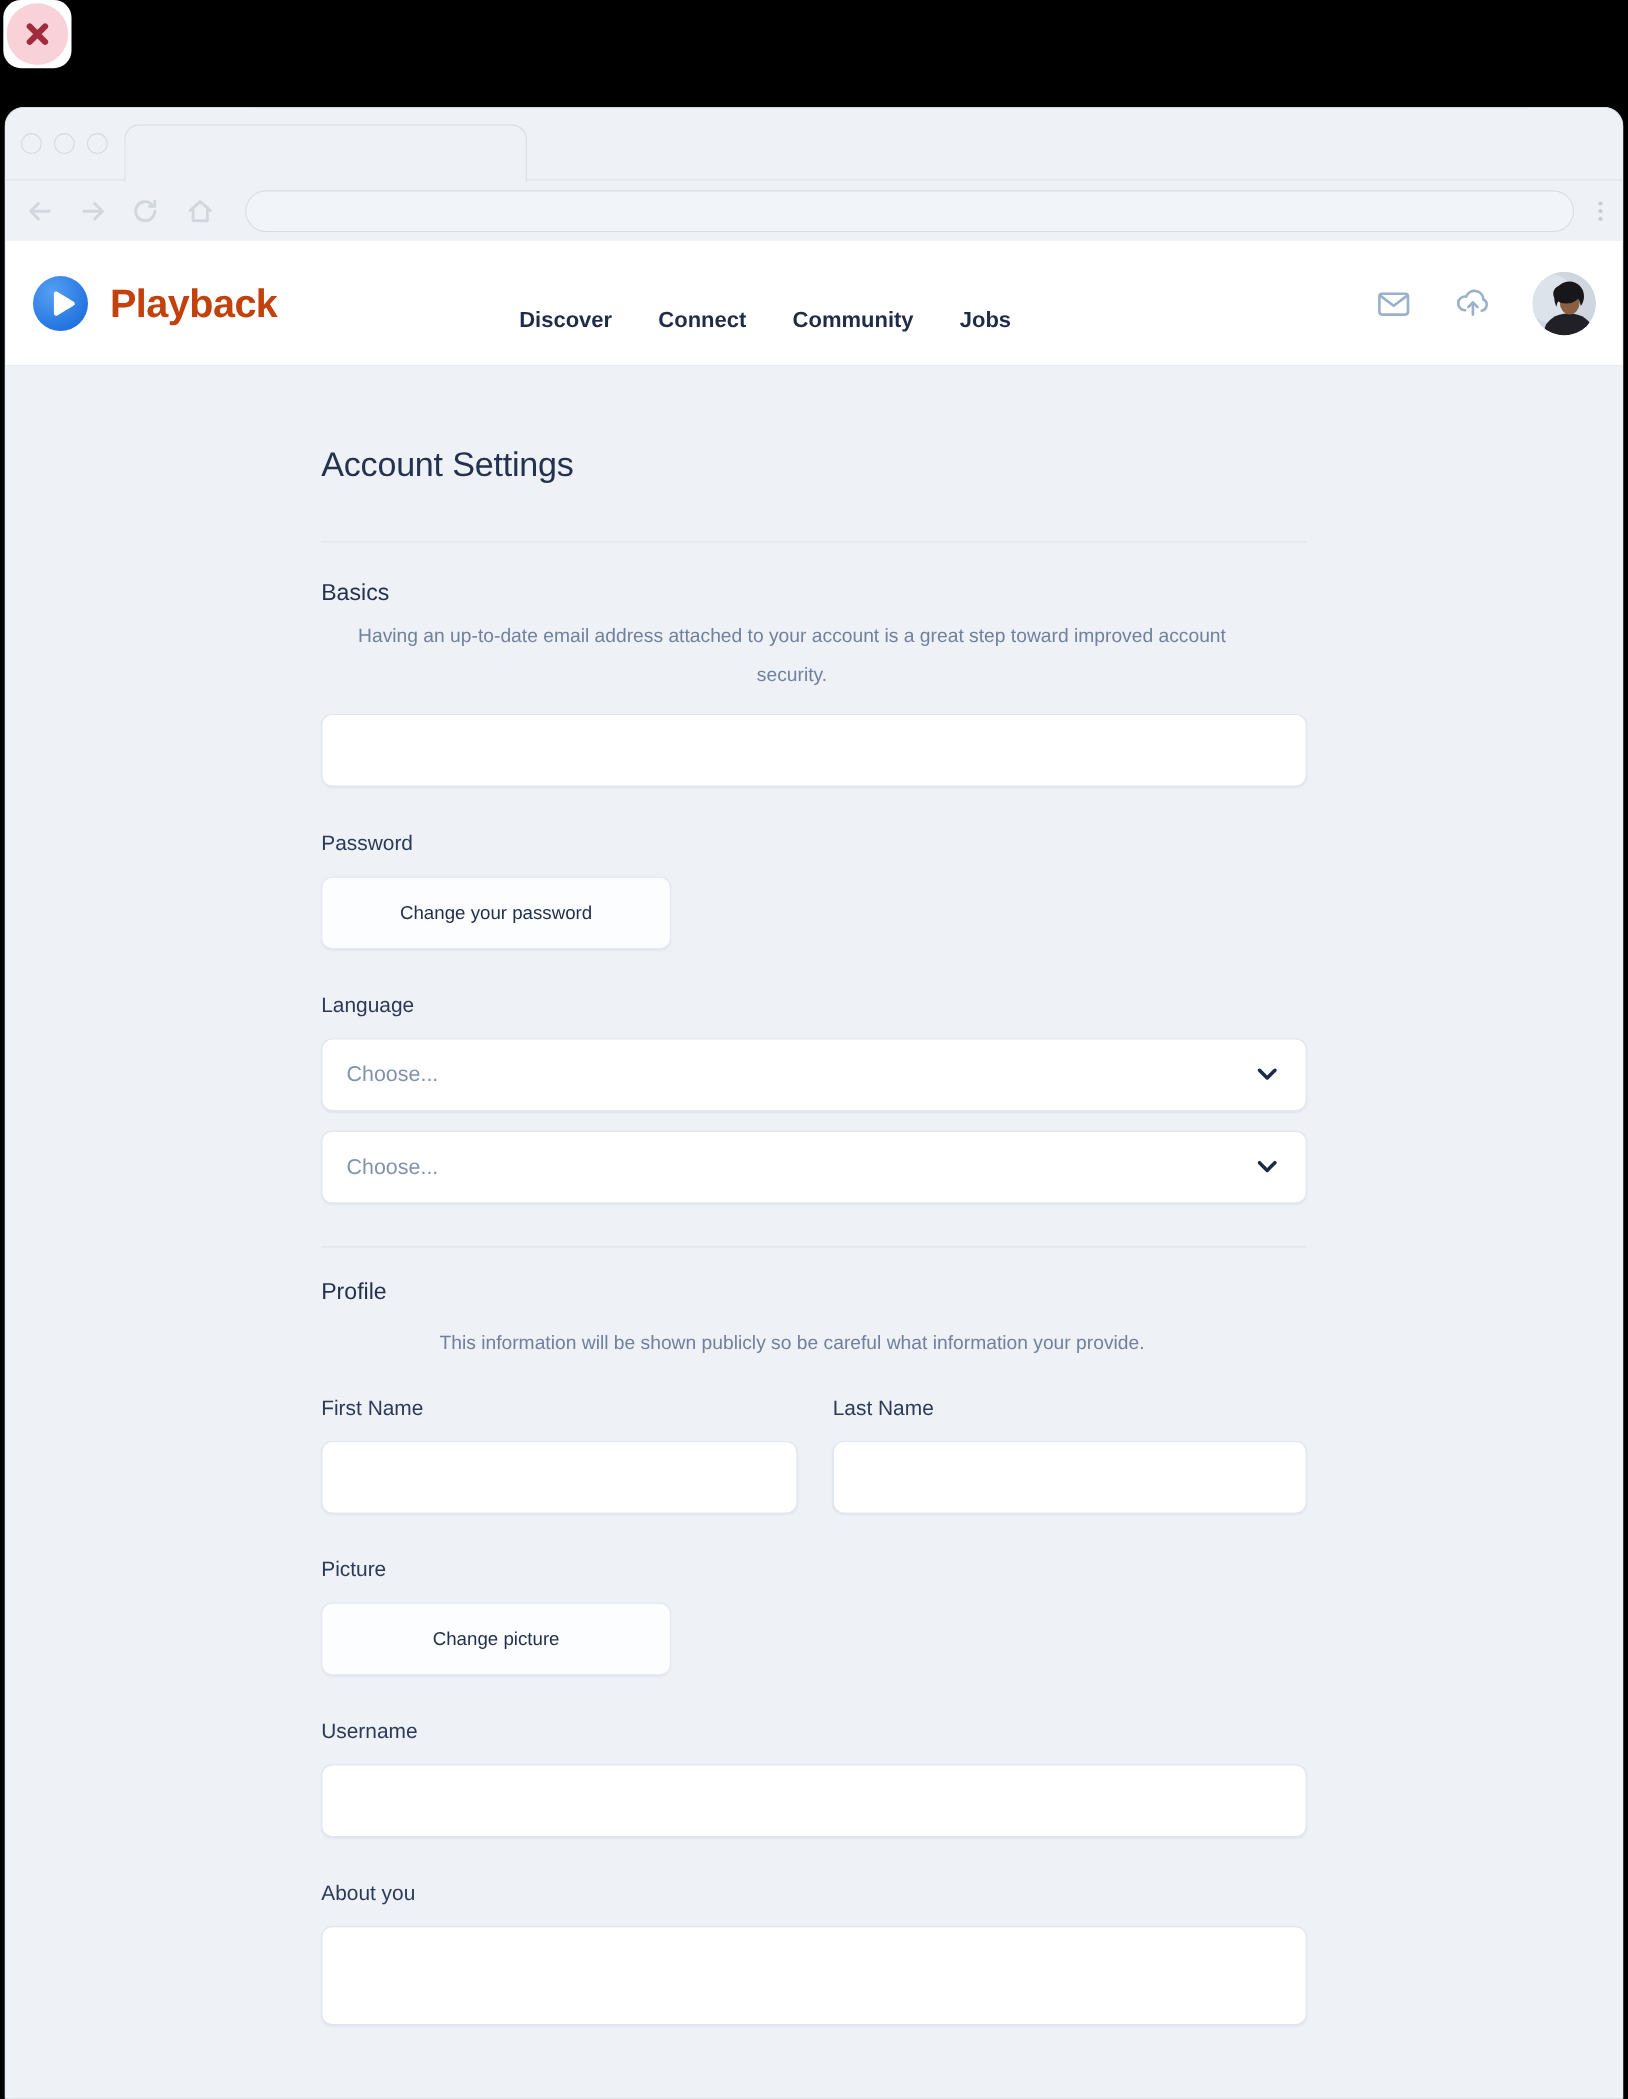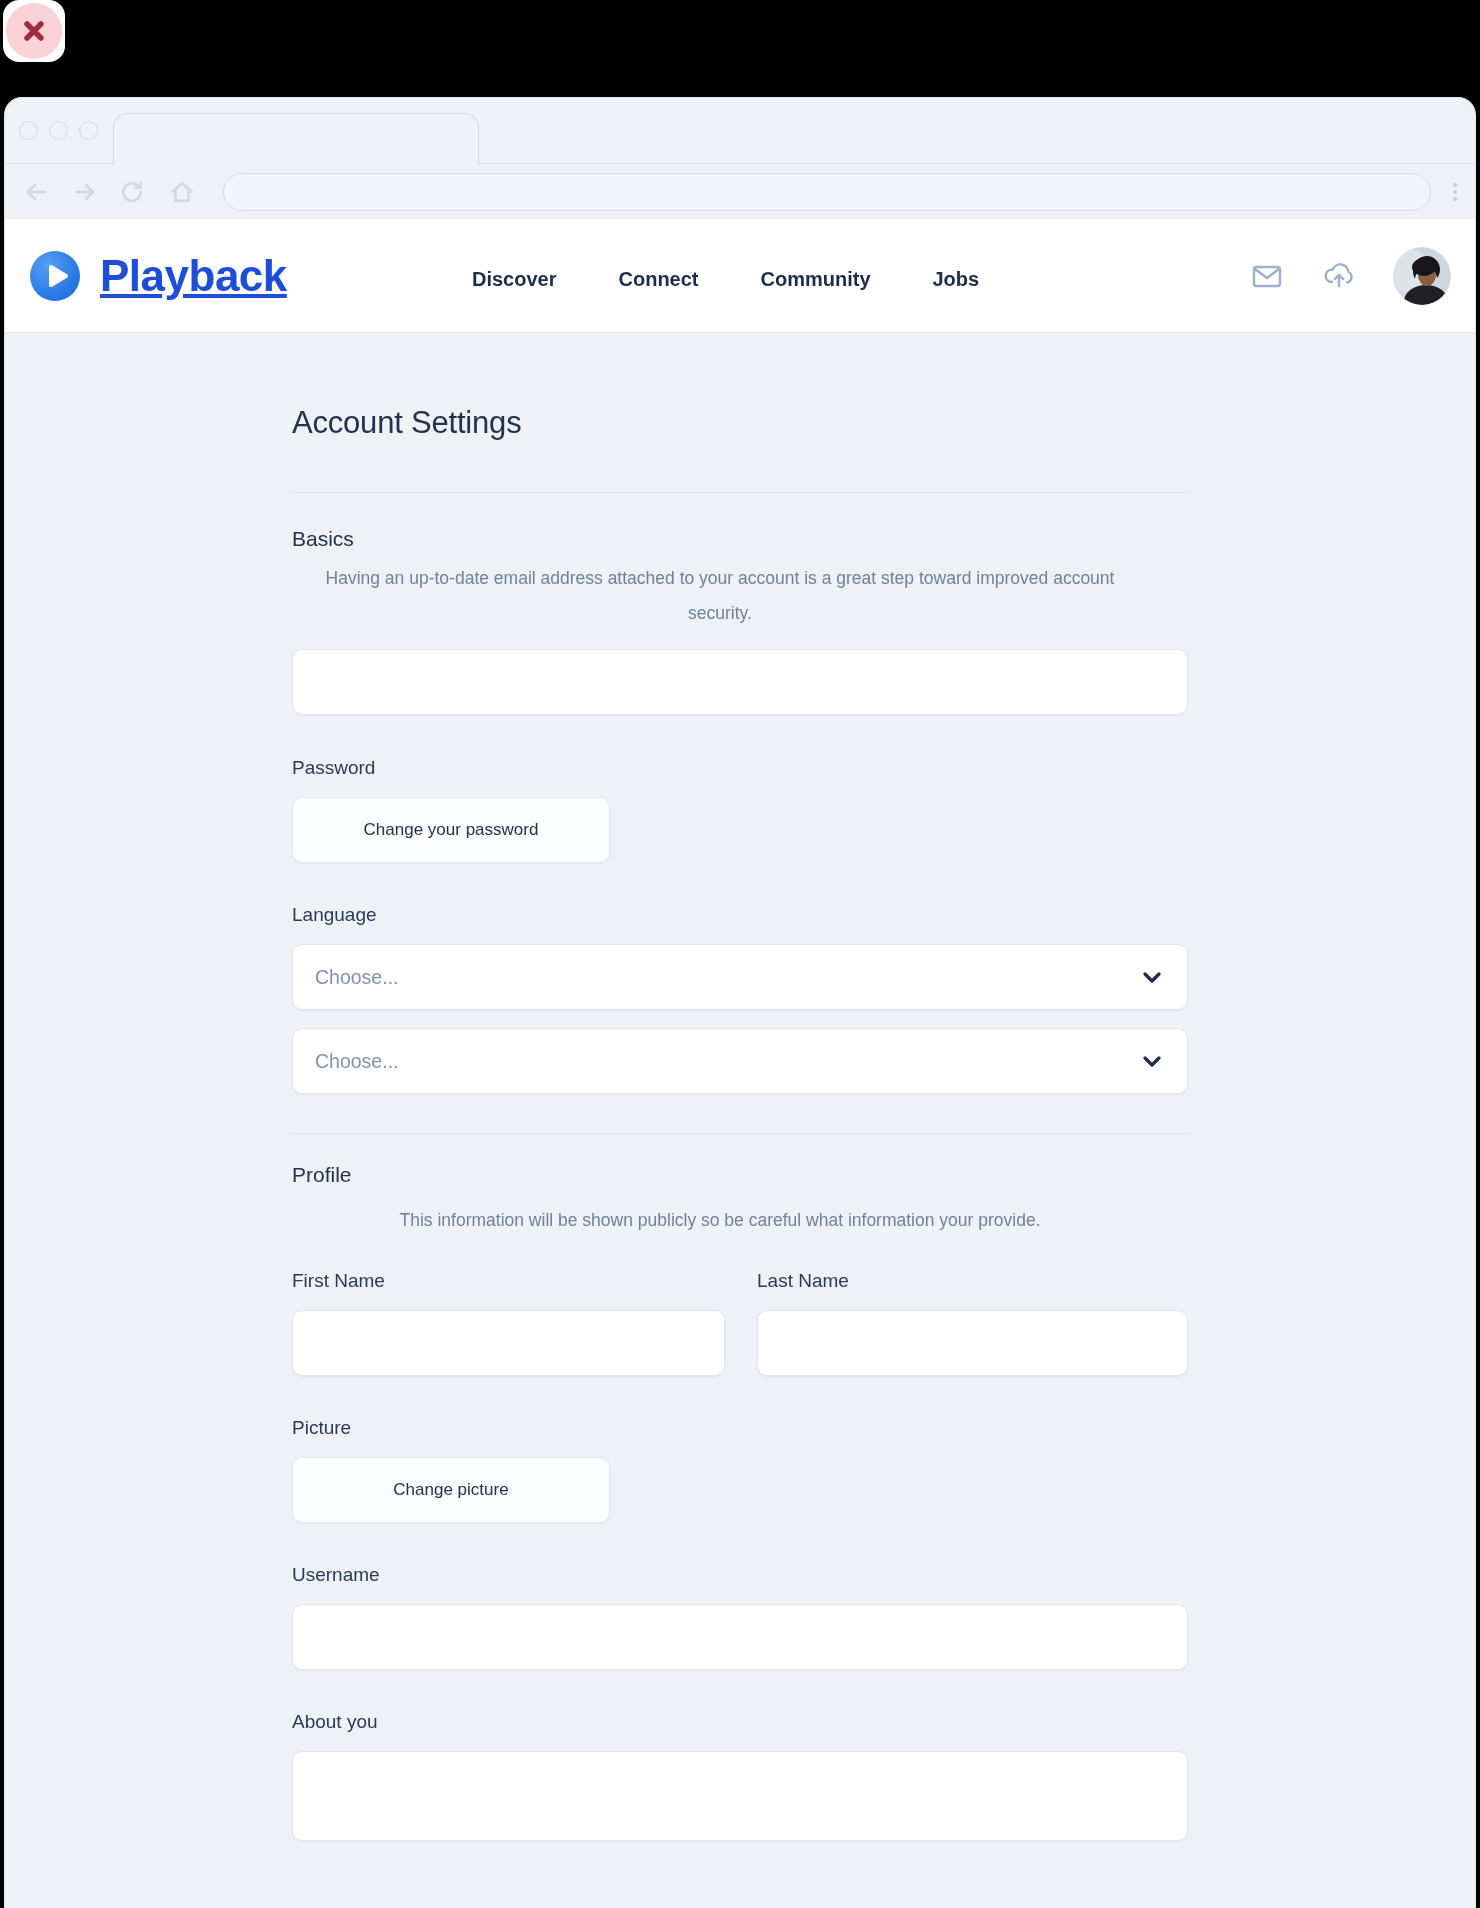--- a/index.html
+++ b/index.html
@@ -39,24 +39,24 @@
 
   
   .siteheader { position:relative; height:114px; background:#fff;
                 border-bottom:1px solid #e3e8ee; }
   .brand { position:absolute; left:25px; top:0; height:100%;
            display:flex; align-items:center; gap:20px; }
   .logo { width:50px; height:50px; border-radius:50%;
           background:radial-gradient(circle at 35% 30%, #55a0f2, #2272e0 75%);
           display:flex; align-items:center; justify-content:center; }
   .logo svg { width:24px; height:24px; margin-left:4px; }
-  .brand-name { font-size:44px; font-weight:800; color:#1d4ed8; letter-spacing:-0.5px;text-decoration:underline; }
-
-  .mainnav { position:absolute; left:467px; top:4px; height:100%;
-             display:flex; align-items:center; gap:62px; }
+  .brand-name { font-size:36px; font-weight:800; color:#c2410c; letter-spacing:-0.5px; }
+
+  .mainnav { position:absolute; left:467px; top:16px; height:100%;
+             display:flex; align-items:center; gap:42px; }
   .mainnav a { font-size:20px; font-weight:700; color:#1f2c49; text-decoration:none; }
 
   .header-right { position:absolute; right:24px; top:0; height:100%;
                   display:flex; align-items:center; gap:36px; }
   .hdr-ic { width:36px; height:36px; color:#9bb0cb; }
   .hdr-ic svg { width:100%; height:100%; stroke:currentColor; fill:none;
                 stroke-width:2.4; stroke-linecap:round; stroke-linejoin:round; }
   .avatar { width:58px; height:58px; border-radius:50%; overflow:hidden; flex:0 0 auto; }
 
   

